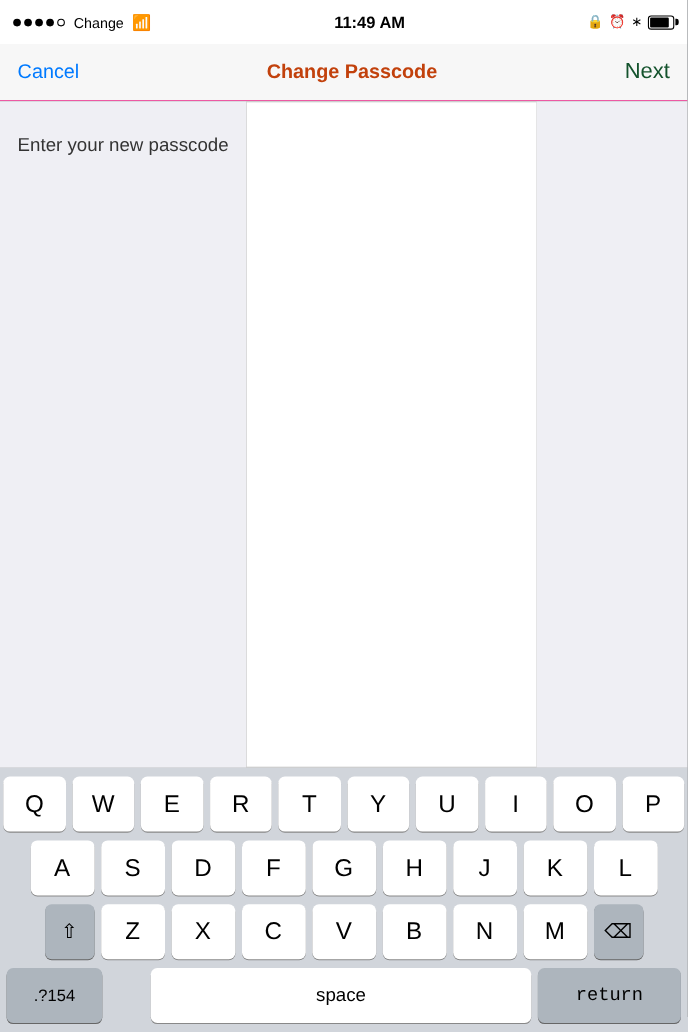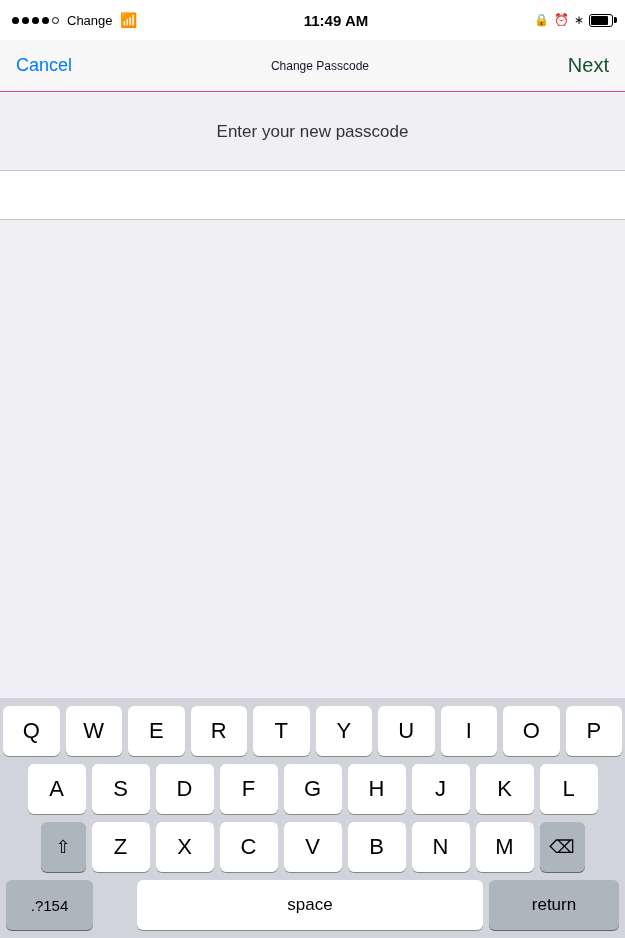--- a/index.html
+++ b/index.html
@@ -69,39 +69,39 @@
     }
     .nav-cancel {
       color: #007aff;
       font-size: 18px;
       font-weight: 400;
       background: none;
       border: none;
       cursor: pointer;
     }
     .nav-title {
-      font-size: 12px;
-      font-weight: 400;
-      color: #0f172a;
+      font-size: 18px;
+      font-weight: 700;
+      color: #c2410c;
     }
     .nav-next {
       color: #14532d;
       font-size: 20px;
       font-weight: 400;
       background: none;
       border: none;
       cursor: pointer;
     }
 
     
     .content-area {
       background: #737373;
       flex: 1;
       display: flex;
-      flex-direction: column;
+      flex-direction: row;
       justify-content: center;
     }
 
     
     .instruction-section {
       background: #efeff4;
       padding: 30px 16px 28px;
       text-align: center;
     }
     .instruction-text {
@@ -173,20 +173,21 @@
       max-width: none;
       margin-left: 38px;
     }
     .key.return-key {
       background: #adb5bd;
       font-size: 17px;
       font-weight: 400;
       flex: 0 0 130px;
       max-width: 130px;
       box-shadow: 0 1px 0 #666;
+      font-family: Liberation Mono, monospace;
     }
     .key.numbers-key {
       background: #adb5bd;
       font-size: 15px;
       font-weight: 400;
       flex: 0 0 87px;
       max-width: 87px;
       box-shadow: 0 1px 0 #666;
     }
     .key.shift-key {

